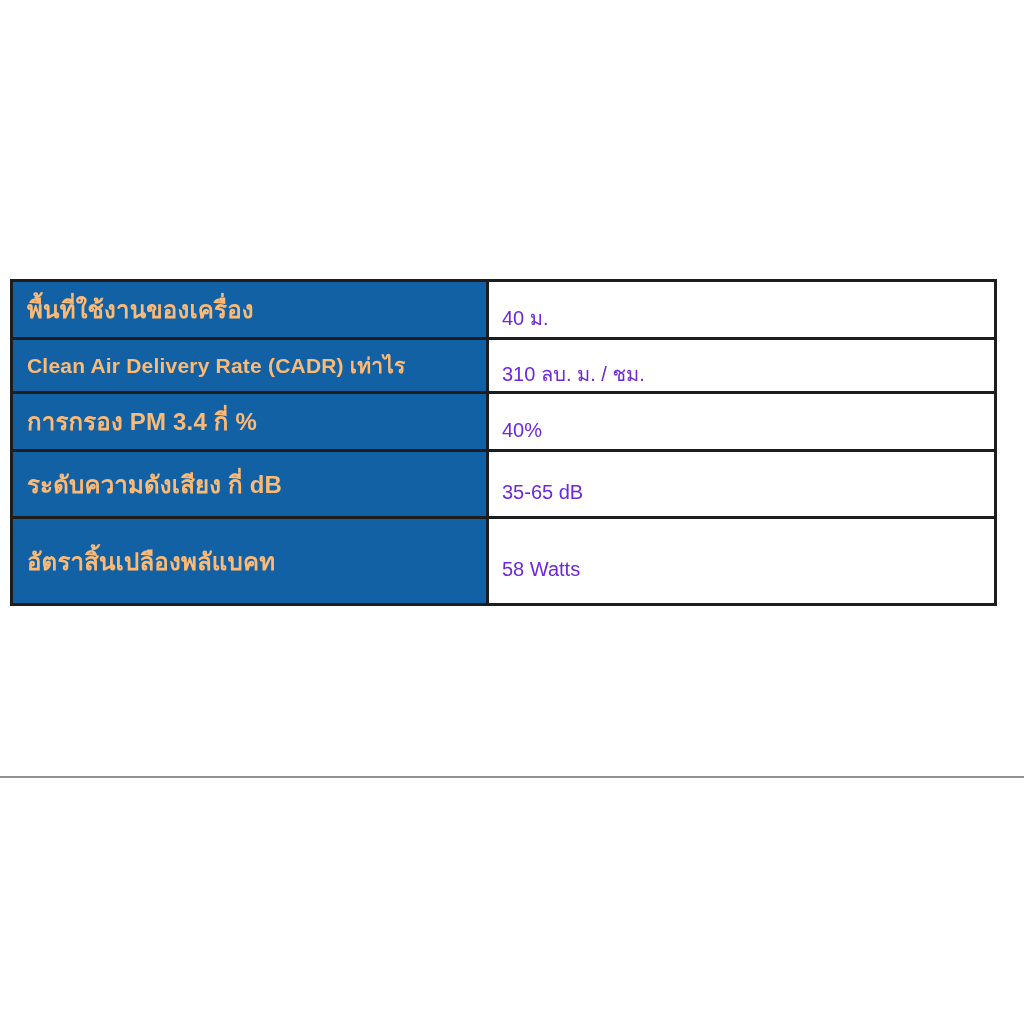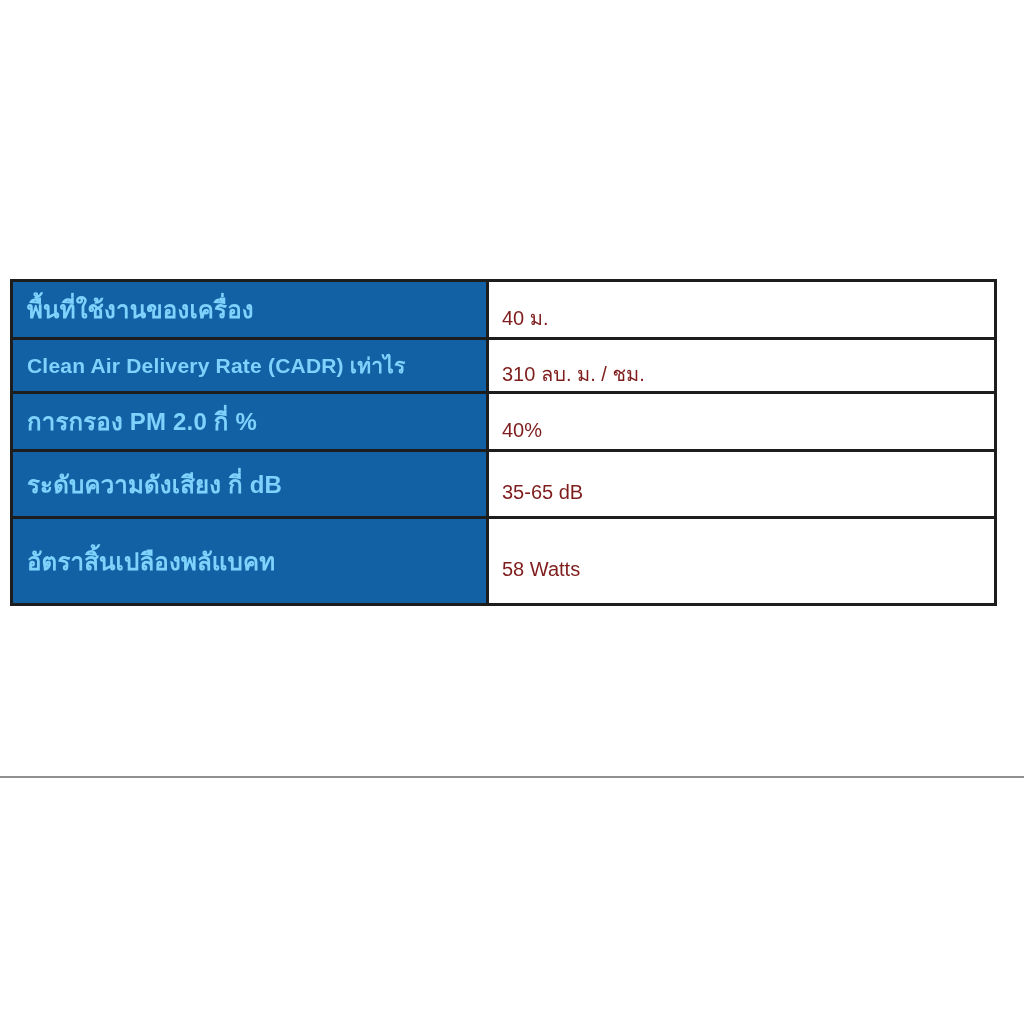--- a/index.html
+++ b/index.html
@@ -26,31 +26,31 @@
     table-layout: fixed;
   }
   table.spec-table td {
     border: 3px solid #1d1d1d;
     vertical-align: middle;
     overflow: hidden;
   }
   td.label-cell {
     width: 449px;
     background: #1161a4;
-    color: #7dd3fc;
+    color: #fdba74;
     font-weight: bold;
     font-size: 24px;
     padding: 0 10px 0 14px;
     white-space: nowrap;
     letter-spacing: 0.2px;
   }
   tr.r1 td.label-cell { font-size: 21px; }   
   td.value-cell {
     background: #ffffff;
-    color: #7f1d1d;
+    color: #6d28d9;
     font-size: 20px;
     padding: 17px 10px 0 13px;
     white-space: nowrap;
   }
   tr.r0 { height: 58px; }
   tr.r1 { height: 54px; }
   tr.r2 { height: 58px; }
   tr.r3 { height: 58px; }
   tr.r4 { height: 67px; }
   tr.r5 { height: 87px; }
@@ -73,21 +73,21 @@
     <tbody>
       <tr class="r0">
         <td class="label-cell">พื้นที่ใช้งานของเครื่อง</td>
         <td class="value-cell">40 ม.</td>
       </tr>
       <tr class="r1">
         <td class="label-cell">Clean Air Delivery Rate (CADR) เท่าไร</td>
         <td class="value-cell">310 ลบ. ม. / ชม.</td>
       </tr>
       <tr class="r2">
-        <td class="label-cell">การกรอง PM 2.0 กี่ %</td>
+        <td class="label-cell">การกรอง PM 3.4 กี่ %</td>
         <td class="value-cell">40%</td>
       </tr>
       <tr class="r4">
         <td class="label-cell">ระดับความดังเสียง กี่ dB</td>
         <td class="value-cell">35-65 dB</td>
       </tr>
       <tr class="r5">
         <td class="label-cell">อัตราสิ้นเปลืองพลัแบคท</td>
         <td class="value-cell">58 Watts</td>
       </tr>

